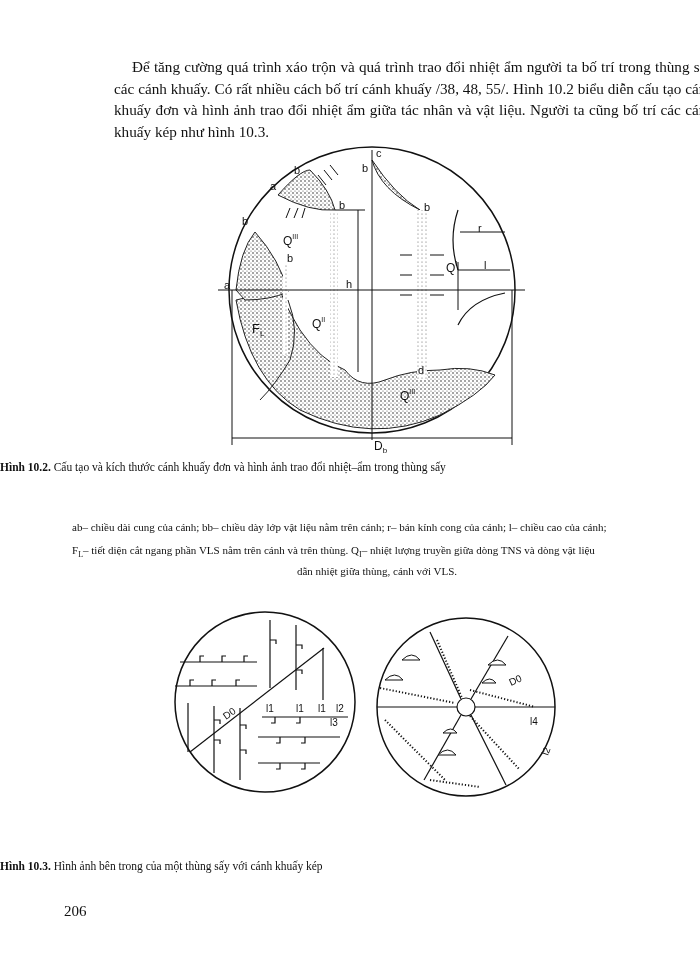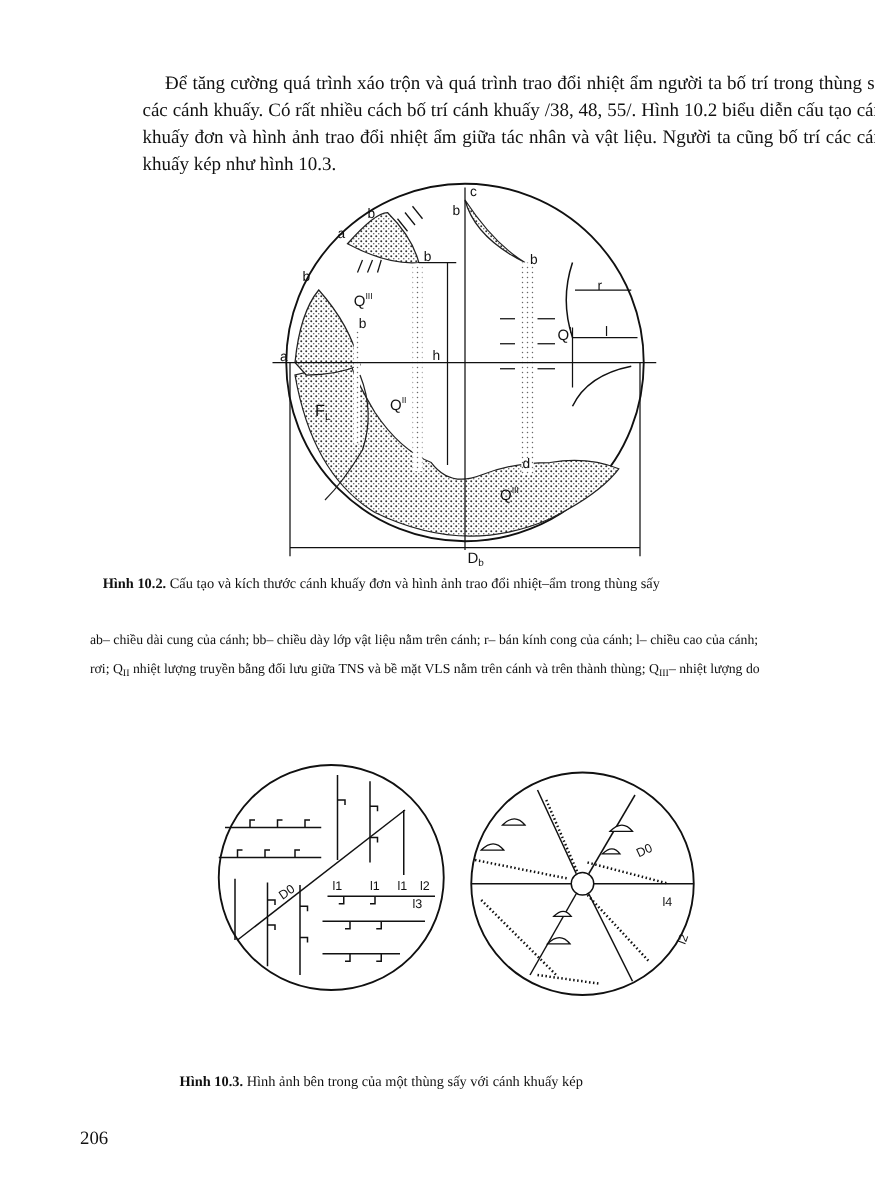--- a/index.html
+++ b/index.html
@@ -2,24 +2,24 @@
 <html><head>
 <meta charset="utf-8">
 <style>
   html, body { margin: 0; padding: 0; background: #ffffff; }
   body { width: 700px; height: 960px; position: relative; overflow: hidden;
          font-family: "Liberation Serif", "DejaVu Serif", serif; color: #111; }
   .para { position: absolute; left: 78px; top: 56px; width: 600px;
           font-size: 15.2px; line-height: 21.5px; text-align: justify; margin-left: 36px; }
   .para .indent { display: inline-block; width: 18px; }
   .fig { position: absolute; }
-  .caption-title { position: absolute; left: 0; width: 610px; text-align: center;
+  .caption-title { position: absolute; left: 0; width: 610px; 
           font-size: 11.5px; }
   .caption-title b { font-weight: bold; }
-  .legend { position: absolute; left: 72px; top: 501px; width: 610px;
+  .legend { position: absolute; left: 72px; top: 516px; width: 610px;
           font-size: 11px; line-height: 23px; }
   .legend .line { white-space: nowrap; }
   .legend .center { text-align: center; margin-top: -6px; }
   .page-number { position: absolute; left: 64px; top: 903px; font-size: 15px; font-weight: normal; }
   svg text { font-family: "Liberation Sans", "DejaVu Sans", sans-serif; }
   sub.s { font-size: 8px; vertical-align: -3px; }
 </style>
 </head>
 <body>
 
@@ -110,22 +110,23 @@
   </g>
 </svg>
 
 <div class="caption-title" style="top:461px">
   <b>Hình 10.2.</b><span> Cấu tạo và kích thước cánh khuấy đơn và hình ảnh trao đổi nhiệt–ẩm trong thùng sấy</span>
 </div>
 
 <div class="legend">
   <div class="line">ab– chiều dài cung của cánh; bb– chiều dày lớp vật liệu nằm trên cánh; r– bán kính cong của cánh; l– chiều cao của cánh;</div>
   <div class="line">
-    <span>rơi; Q</span><sub class="s">II</sub><span> nhiệt lượng truyền bằng đối lưu giữa TNS và bề mặt VLS nằm trên cánh và trên thành thùng; Q</span><sub class="s">III</sub><span>– nhiệt lượng do</span>
+    <span>F</span><sub class="s">L</sub><span>– tiết diện cắt ngang phần VLS nằm trên cánh và trên thùng. Q</span><sub class="s">I</sub><span>– nhiệt lượng truyền giữa dòng TNS và dòng vật liệu</span>
   </div>
+  <div class="line center">dẫn nhiệt giữa thùng, cánh với VLS.</div>
 </div>
 
 <svg class="fig" style="left:0;top:600px" width="700" height="210" viewBox="0 600 700 210">
 
   <g>
     <circle cx="265" cy="702" r="90" fill="none" stroke="#111" stroke-width="1.5"></circle>
     <g stroke="#111" stroke-width="1.2" fill="none">
       <line x1="180" y1="662" x2="257" y2="662"></line>
       <line x1="175" y1="686" x2="257" y2="686"></line>
       <line x1="214" y1="706" x2="214" y2="773"></line>

